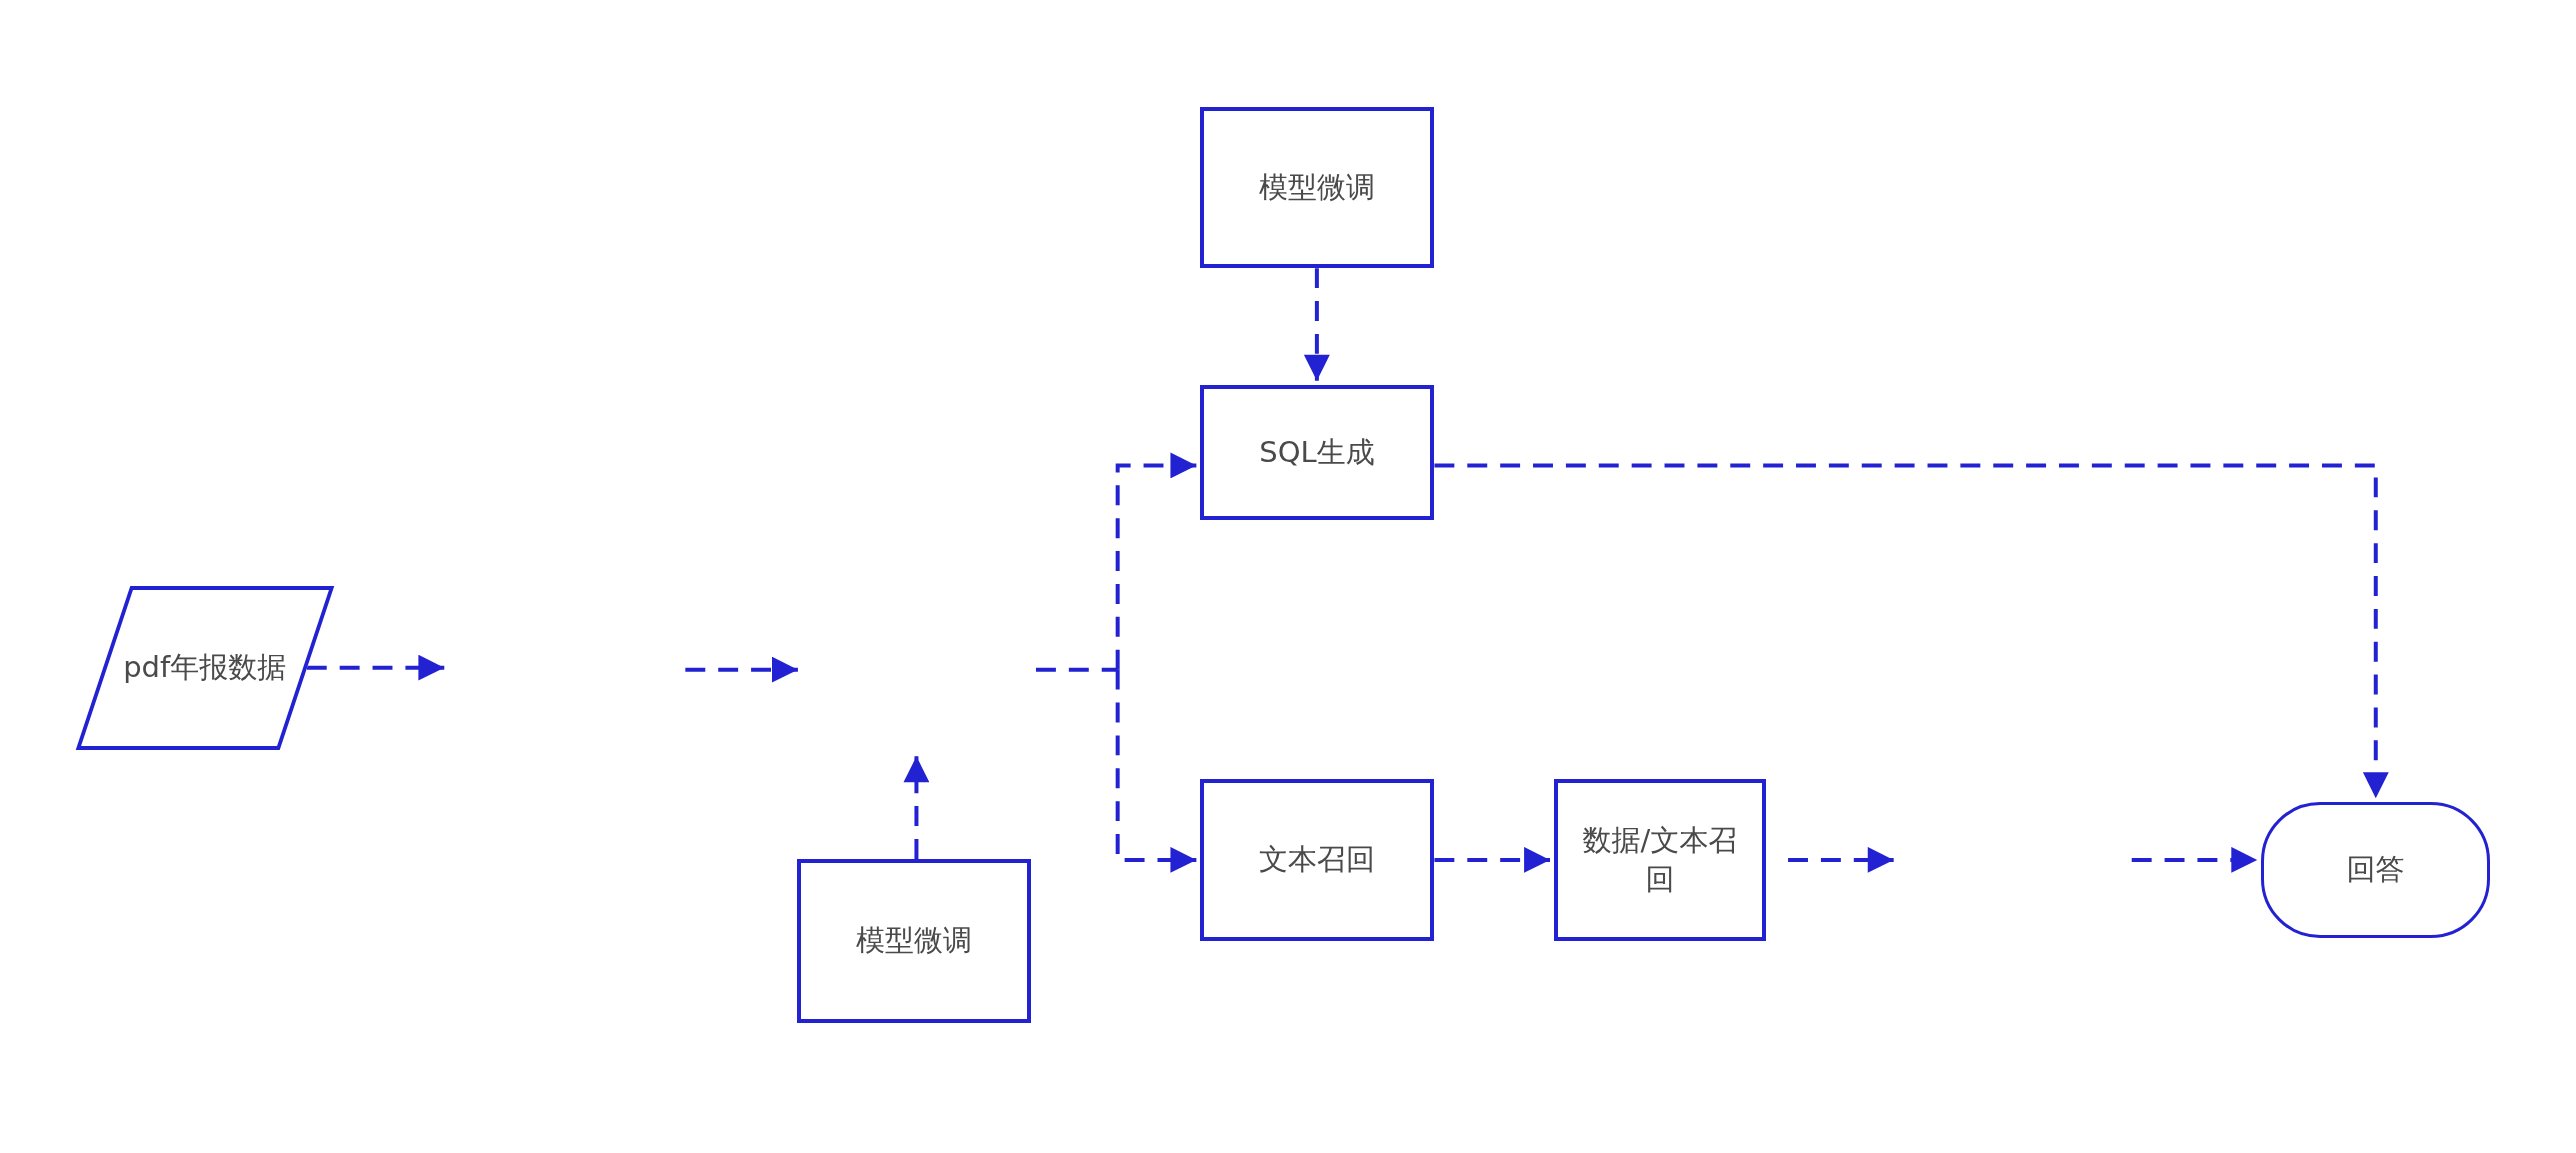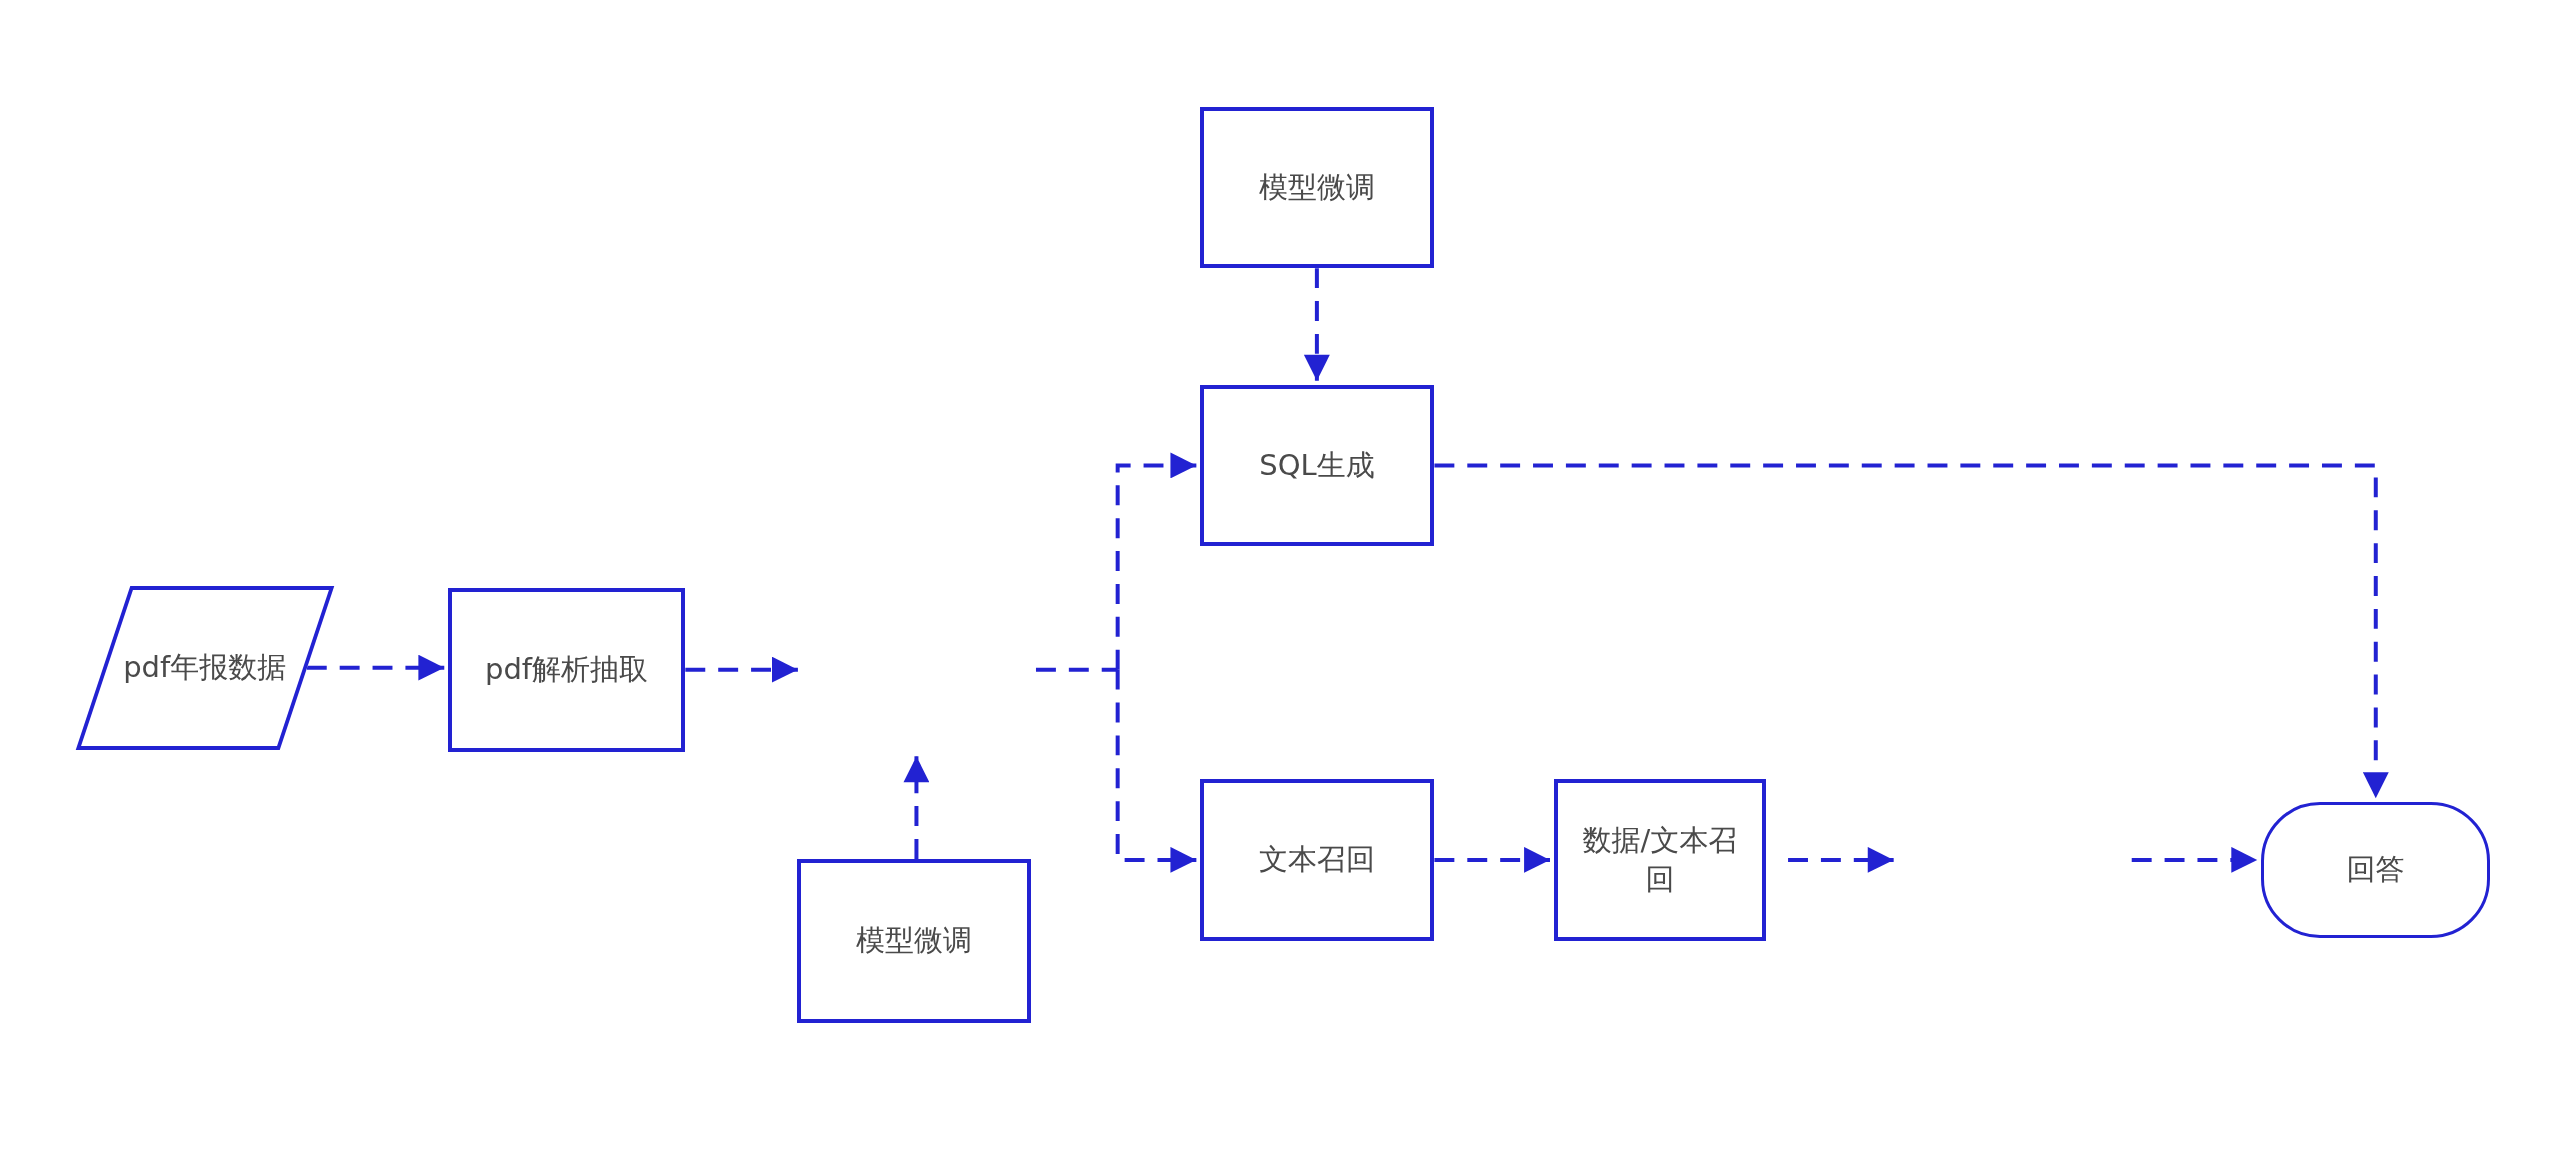--- a/index.html
+++ b/index.html
@@ -81,30 +81,27 @@
     <path class="edge" d="M 1440 467 H 2385 V 801" marker-end="url(#arrow)"></path>
     <path class="edge" d="M 1440 863 H 1556" marker-end="url(#arrow)"></path>
     <path class="edge" d="M 1795 863 H 1901" marker-end="url(#arrow)"></path>
     <path class="edge" d="M 2140 863 H 2266" marker-end="url(#arrow)"></path>
   </svg>
 
   <div class="node parallelogram" style="left:103px; top:586px; width:204px; height:164px;">
     <span class="label">pdf年报数据</span>
   </div>
 
-  <div class="node" style="left:448px; top:588px; width:237px; height:164px;">
-    <span class="label">pdf解析抽取</span>
-  </div>
 
 
   <div class="node" style="left:1200px; top:107px; width:234px; height:161px;">
     <span class="label">模型微调</span>
   </div>
 
-  <div class="node" style="left:1200px; top:385px; width:234px; height:161px;">
+  <div class="node" style="left:1200px; top:385px; width:234px; height:135px;">
     <span class="label">SQL生成</span>
   </div>
 
   <div class="node" style="left:797px; top:859px; width:234px; height:164px;">
     <span class="label">模型微调</span>
   </div>
 
   <div class="node" style="left:1200px; top:779px; width:234px; height:162px;">
     <span class="label">文本召回</span>
   </div>

